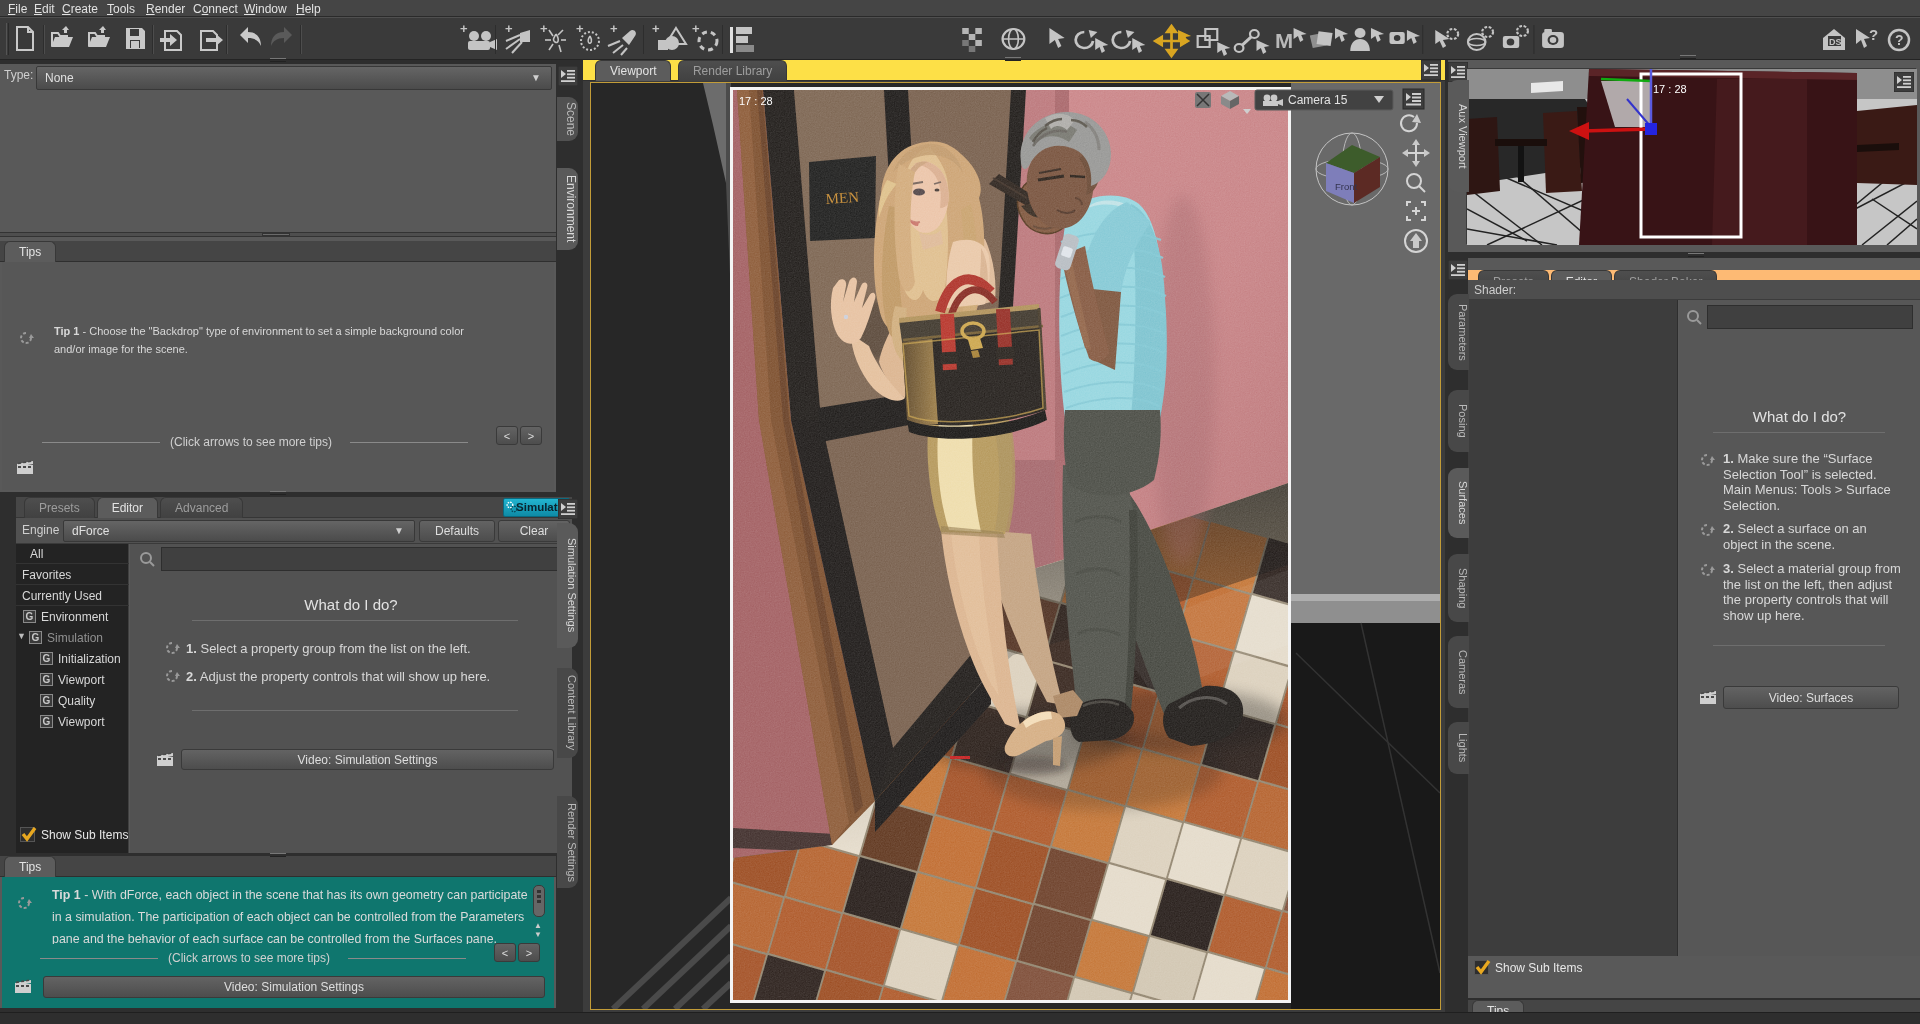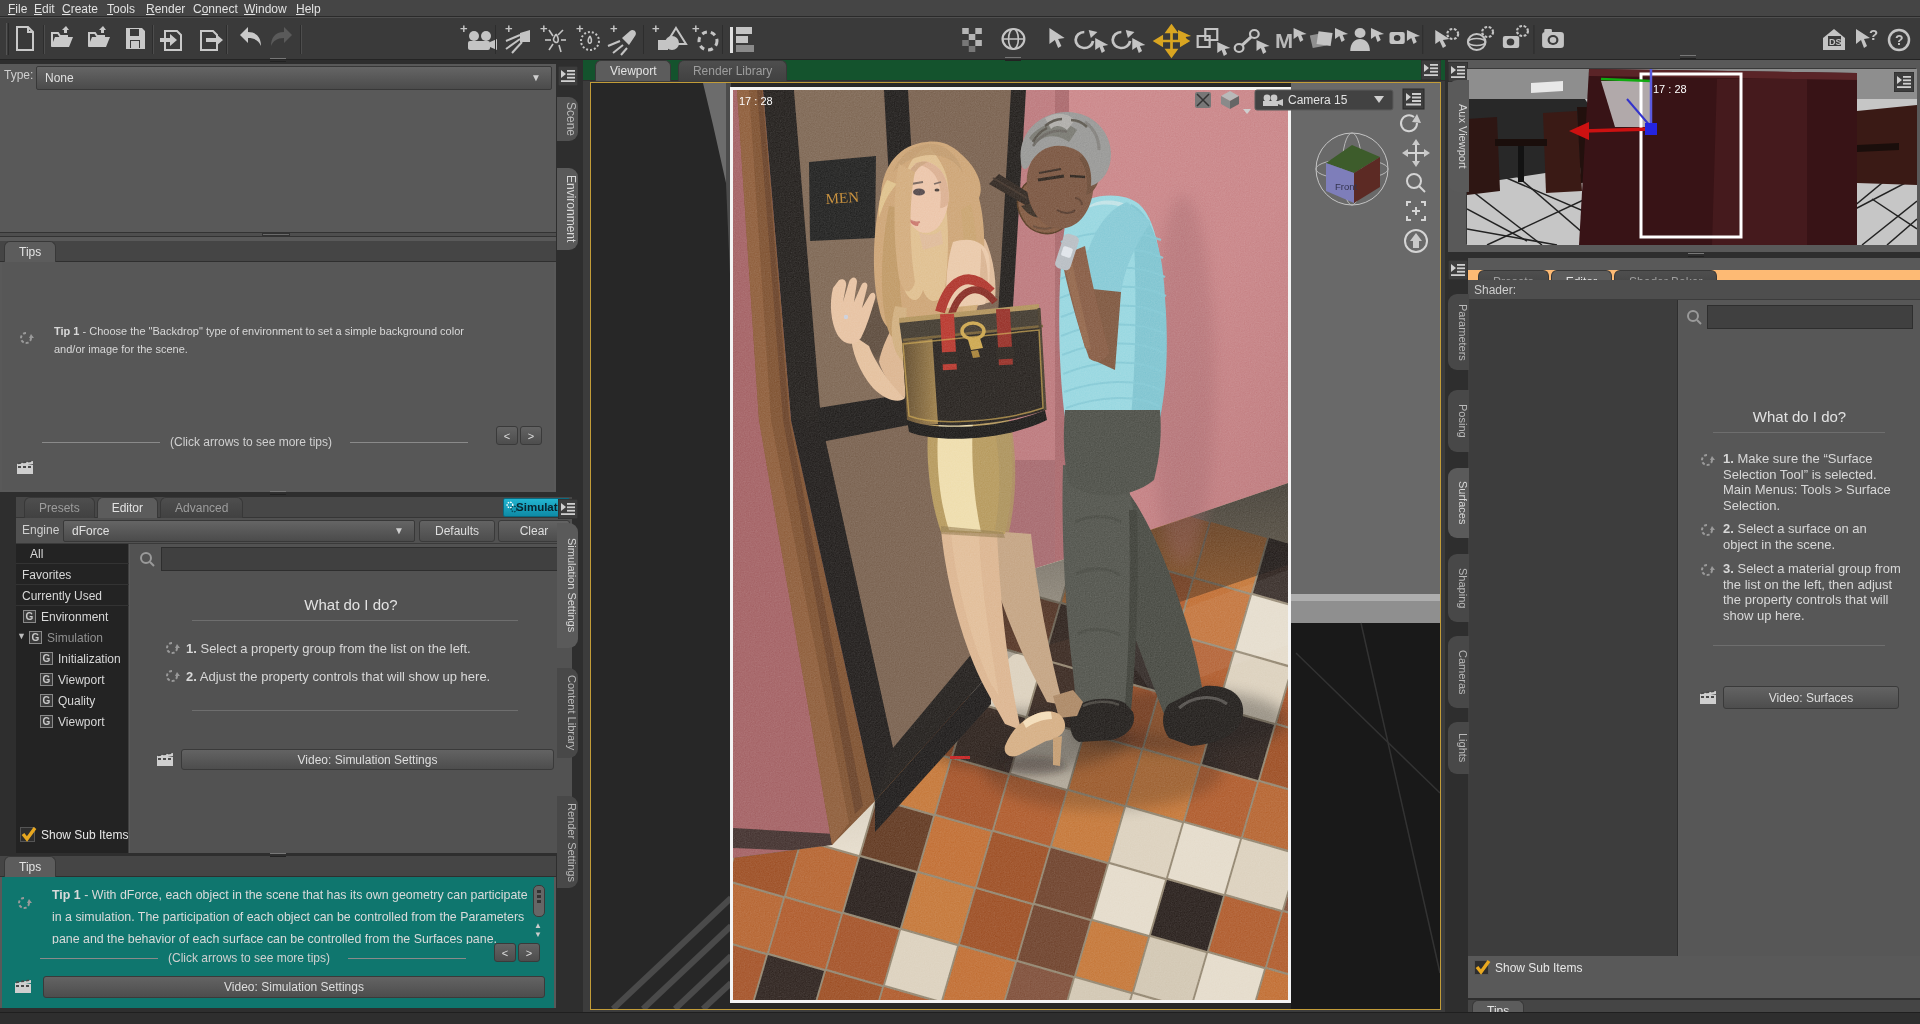--- a/index.html
+++ b/index.html
@@ -388,21 +388,21 @@
 <rect x="9" y="4" width="8" height="1.8" fill="#cfcfcf"></rect>
     <rect x="9" y="7.4" width="8" height="1.8" fill="#cfcfcf"></rect>
     <rect x="9" y="10.8" width="8" height="1.8" fill="#cfcfcf"></rect>
     <rect x="3" y="14.2" width="14" height="1.8" fill="#cfcfcf"></rect>
 </svg>
 <div class="vtab act" style="left:557px;top:523px;height:125px;padding:6px 0;font-size:11px">Simulation Settings</div>
 <div class="vtab" style="left:557px;top:668px;height:90px;padding:6px 0;font-size:11px">Content Library</div>
 <div class="vtab" style="left:557px;top:796px;height:92px;padding:6px 0;font-size:11px">Render Settings</div>
 
 <div class="abs" style="left:583px;top:60px;width:862px;height:952px;background:#3c3c3c">
-  <div class="abs" style="left:0;top:0;width:862px;height:21px;background:#14532d;border-bottom:1px solid #2f2f2f">
+  <div class="abs" style="left:0;top:0;width:862px;height:21px;background:#fde047;border-bottom:1px solid #2f2f2f">
     <div class="tab act" style="height:21px;line-height:21px;margin-left:12px">Viewport</div>
     <div class="tab" style="height:21px;line-height:21px">Render Library</div>
   </div>
   <svg style="position:absolute;left:838px;top:0px" width="20" height="20" viewBox="0 0 20 20">
 <rect x="0" y="0" width="20" height="20" fill="#3d3d3d" stroke="#2a2a2a"></rect>
 <polygon points="3,4 8,8 3,12" fill="#cfcfcf"></polygon>
 <rect x="9" y="4" width="8" height="1.8" fill="#cfcfcf"></rect>
       <rect x="9" y="7.4" width="8" height="1.8" fill="#cfcfcf"></rect>
       <rect x="9" y="10.8" width="8" height="1.8" fill="#cfcfcf"></rect>
       <rect x="3" y="14.2" width="14" height="1.8" fill="#cfcfcf"></rect>

